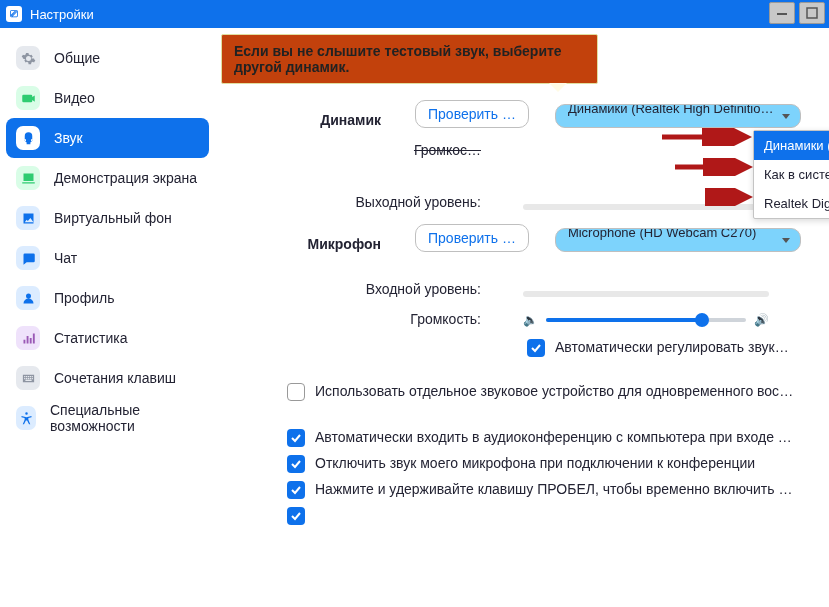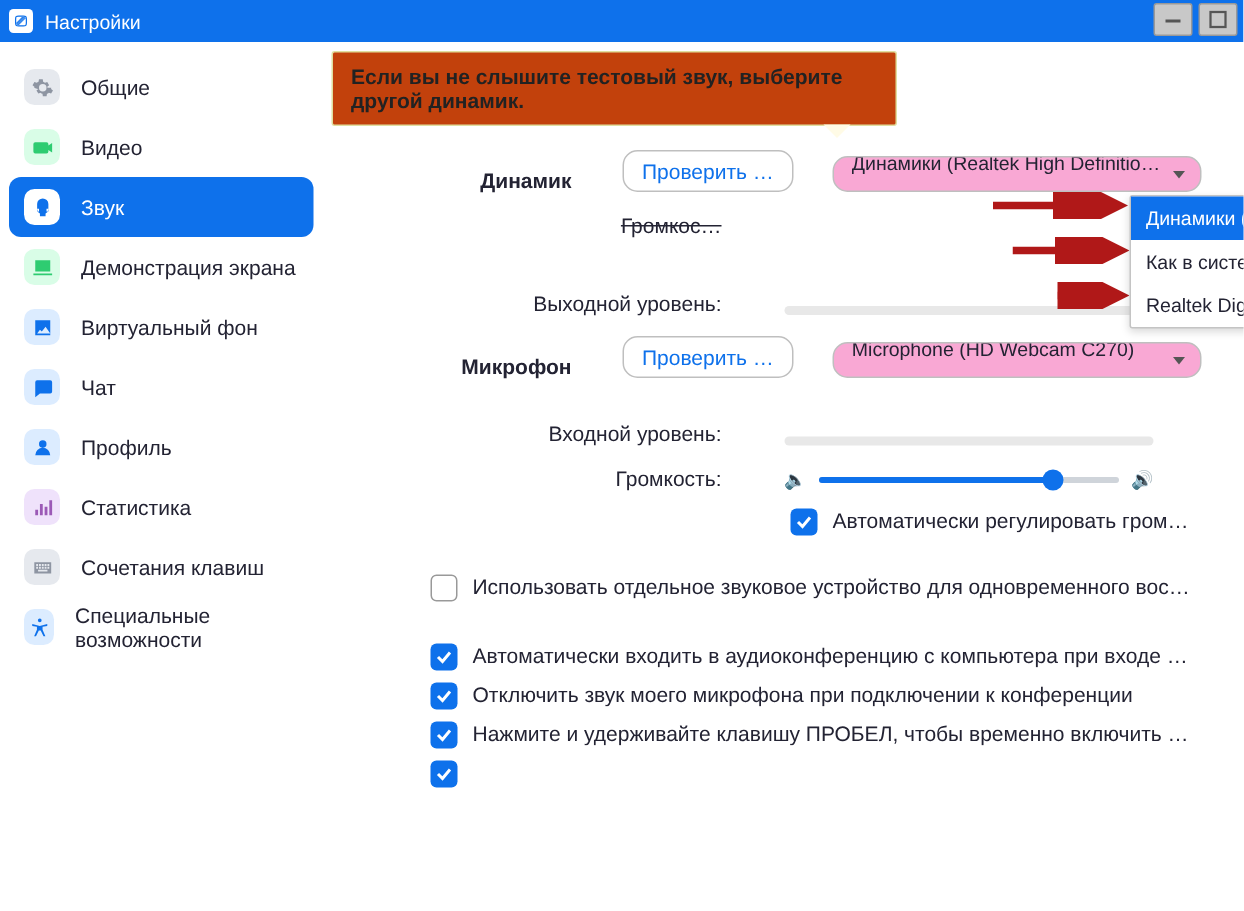--- a/index.html
+++ b/index.html
@@ -96,21 +96,21 @@
     min-width:110px;
   }
   .select {
     border:1px solid #bfbfbf;
     border-radius:10px;
     height:24px;
     padding: 0 26px 16px 12px;
     font-size:13px;
     position:relative;
     display:flex; align-items:center;
-    background:#f9a8d4;
+    background:#7dd3fc;
     cursor:pointer;
     color:#232333;
     flex:1;
     margin-left:8px;
     min-width:244px;
     max-width:246px;
   }
   .select:after {
     content:"";
     position:absolute; right:10px; top:50%;
@@ -356,21 +356,21 @@
         <span class="spk-ico">🔊</span>
       </div>
     </div>
 
     <div class="check-row indent-right">
       <div class="chk">
         <svg viewBox="0 0 12 12">
             <path d="M2 6 L5 9 L10 3" stroke="#fff" stroke-width="2" fill="none"></path>
           </svg>
       </div>
-      <span class="chk-label">Автоматически регулировать гром…</span>
+      <span class="chk-label">Автоматически регулировать звук…</span>
     </div>
 
     <div style="height:10px"></div>
 
     <div class="check-row indent0">
       <div class="chk empty"></div>
       <span class="chk-label">Использовать отдельное звуковое устройство для одновременного воспро…</span>
     </div>
 
     <div style="height:12px"></div>

